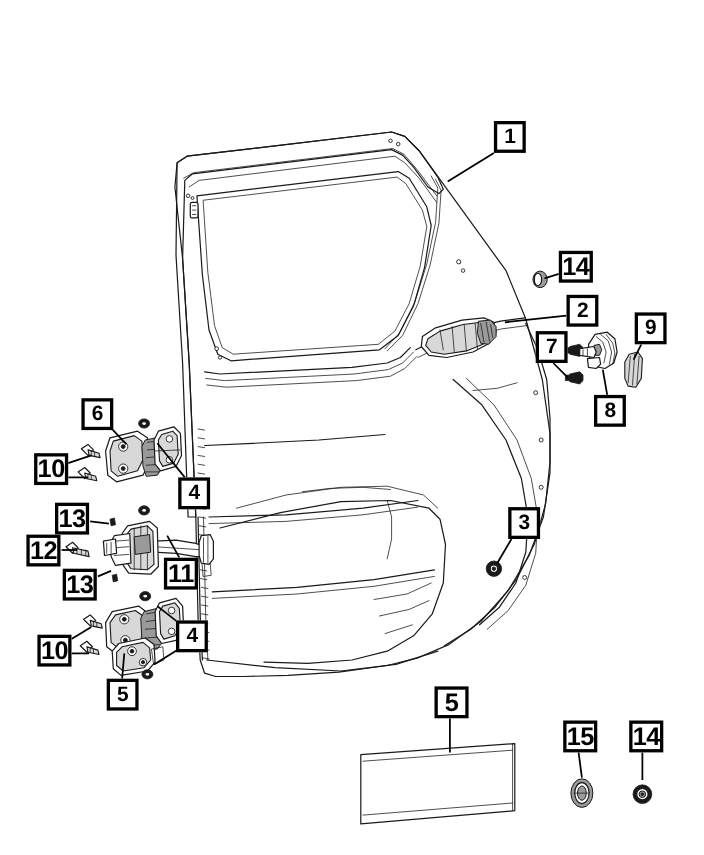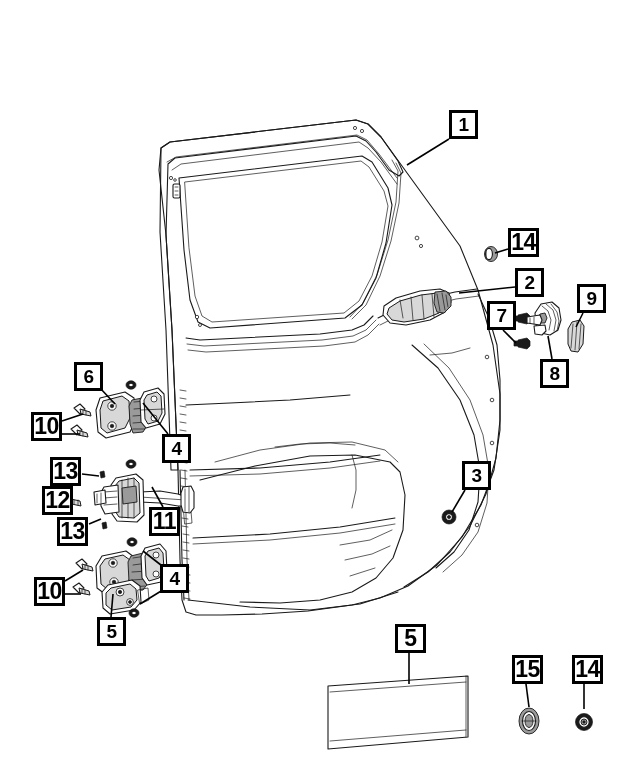--- a/index.html
+++ b/index.html
@@ -379,21 +379,21 @@
       <div class="callout w1" style="left: 449px; top: 110px;">1</div>
       <div class="callout w2" style="left: 508px; top: 228px;">14</div>
       <div class="callout w1" style="left: 515px; top: 268px;">2</div>
       <div class="callout w1" style="left: 577px; top: 284px;">9</div>
       <div class="callout w1" style="left: 487px; top: 301px;">7</div>
       <div class="callout w1" style="left: 540px; top: 359px;">8</div>
       <div class="callout w1" style="left: 74px; top: 362px;">6</div>
       <div class="callout w2" style="left: 31px; top: 412px;">10</div>
       <div class="callout w1" style="left: 162px; top: 434px;">4</div>
       <div class="callout w2" style="left: 50px; top: 457px;">13</div>
-      <div class="callout w2" style="left: 24px; top: 486px; margin-left: 18px;">12</div>
+      <div class="callout w2" style="left: 24px; top: 486px;">12</div>
       <div class="callout w2" style="left: 57px; top: 517px;">13</div>
       <div class="callout w2" style="left: 149px; top: 507px;">11</div>
       <div class="callout w1" style="left: 462px; top: 461px;">3</div>
       <div class="callout w1" style="left: 160px; top: 564px;">4</div>
       <div class="callout w2" style="left: 34px; top: 577px;">10</div>
       <div class="callout w1" style="left: 97px; top: 617px;">5</div>
       <div class="callout w2" style="left: 395px; top: 624px;">5</div>
       <div class="callout w2" style="left: 512px; top: 655px;">15</div>
       <div class="callout w2" style="left: 572px; top: 655px;">14</div>
     </div>

